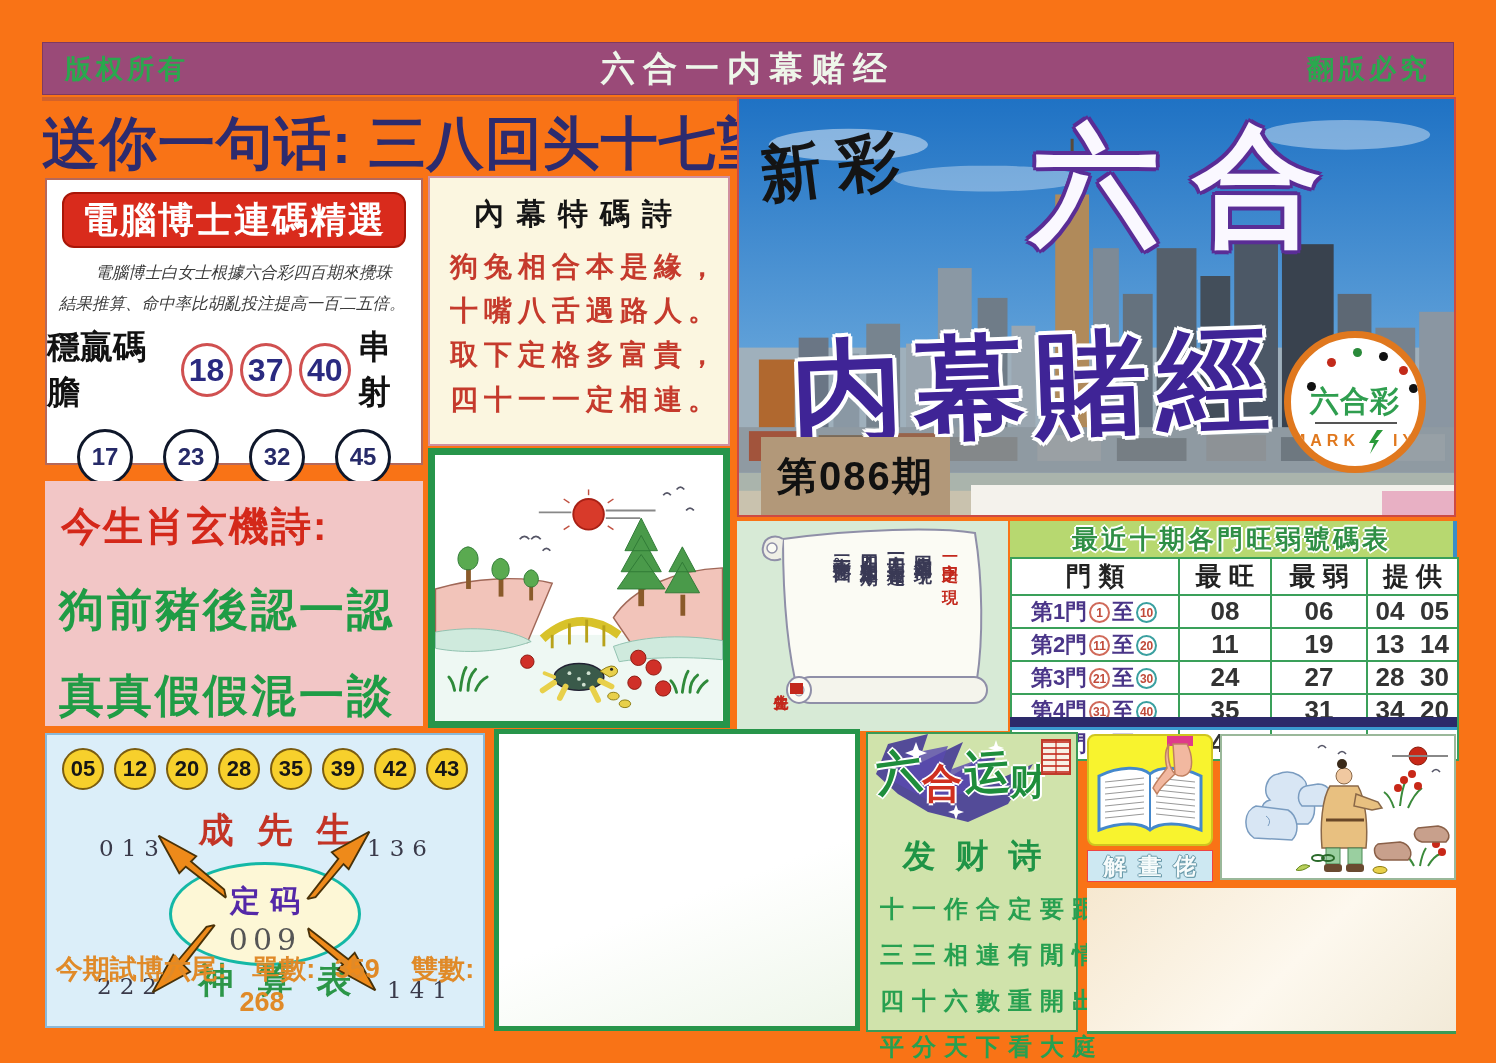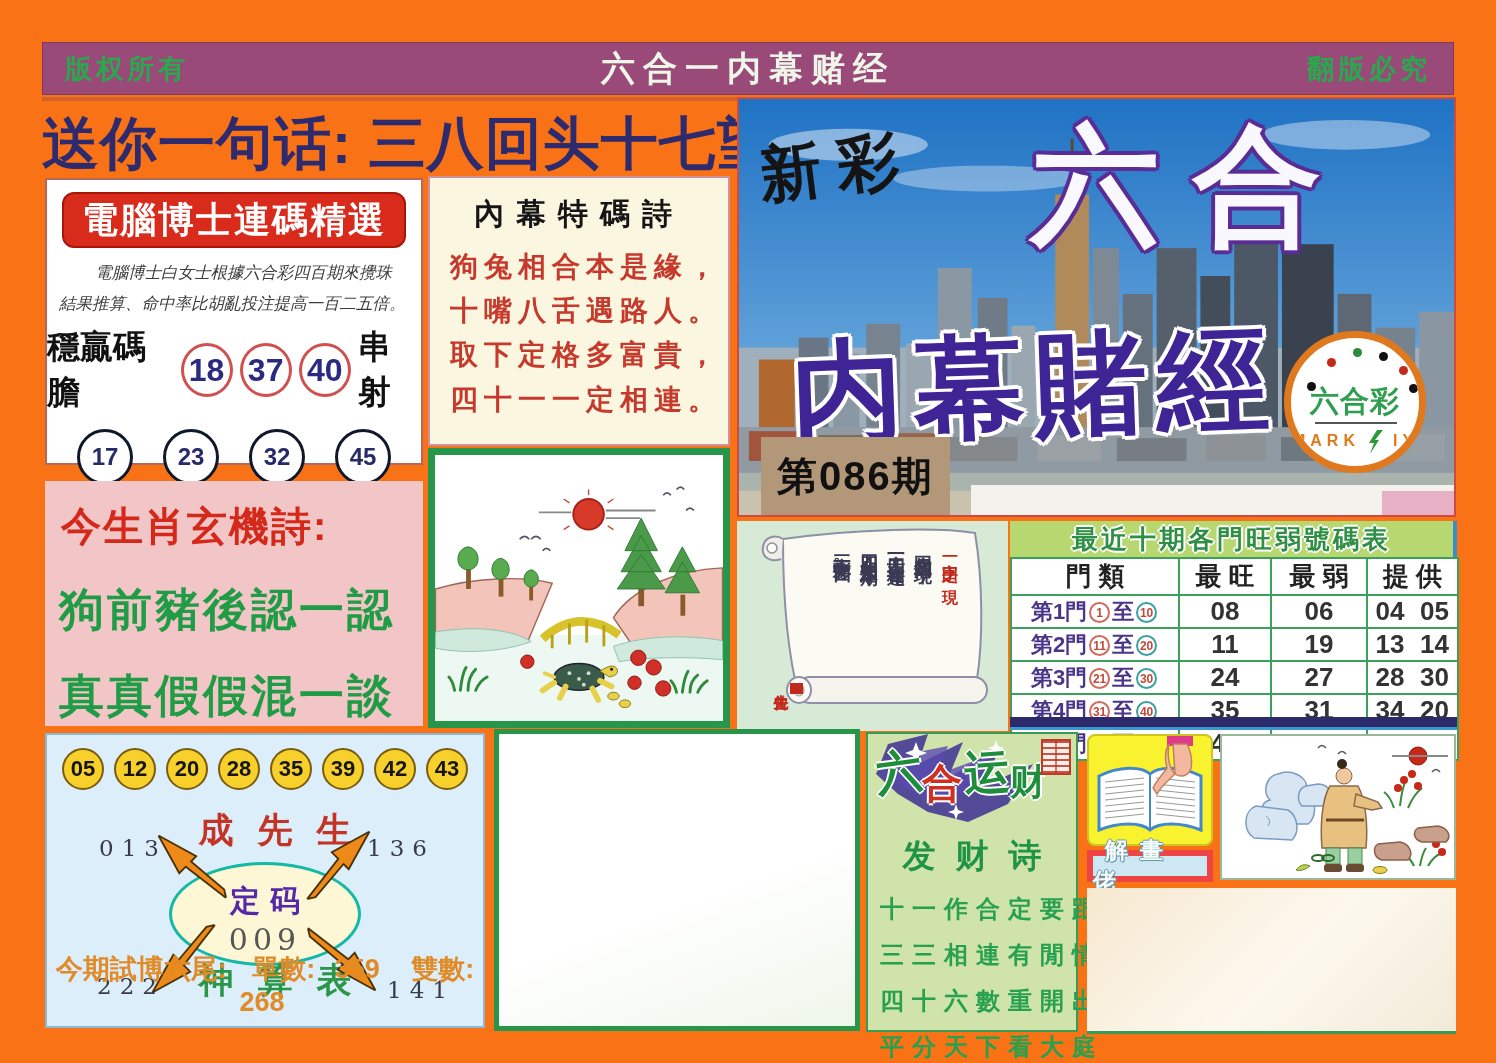--- a/index.html
+++ b/index.html
@@ -150,21 +150,21 @@
       linear-gradient(90deg, transparent 12px, rgba(195,40,28,.6) 12px 14px, transparent 14px); }
   .f-title { text-align:center; margin-top:4px; font-size:33px; font-weight:900; color:#1f9446;
     letter-spacing:20px; text-indent:20px; }
   .f-line { margin:14px 0 0 12px; font-family:"DejaVu Serif", serif; font-size:24px; font-weight:bold;
     color:#27a050; letter-spacing:8px; white-space:nowrap; }
 
   
   .bookBox { position:absolute; left:1087px; top:734px; width:126px; height:112px;
     background:#f8f32e; border:2px solid #cfc520; border-radius:8px; overflow:hidden; }
   .interpreter { position:absolute; left:1087px; top:850px; width:126px; height:32px;
-    background:#cde8f2; border:6px solid #ef4444; display:flex; align-items:center; justify-content:center;
+    background:#cde8f2; border:1px solid #ef4444; display:flex; align-items:center; justify-content:center;
     font-size:23px; font-weight:900; color:#f6fbfb; letter-spacing:12px; text-indent:12px;
     text-shadow:-1px 0 #6a9aaa, 1px 0 #6a9aaa, 0 -1px #6a9aaa, 0 1px #6a9aaa, 1px 1px #6a9aaa; }
   .painting { position:absolute; left:1220px; top:734px; width:236px; height:146px;
     background:#ffffff; border:2px solid #9ab89a; }
   .creamPanel { position:absolute; left:1087px; top:888px; width:369px; height:146px;
     background:linear-gradient(135deg,#f6e8d0,#fdf8ee 55%,#f2ead8); border-bottom:3px solid #3a9a55; }
 </style>
 </head>
 <body>
 

